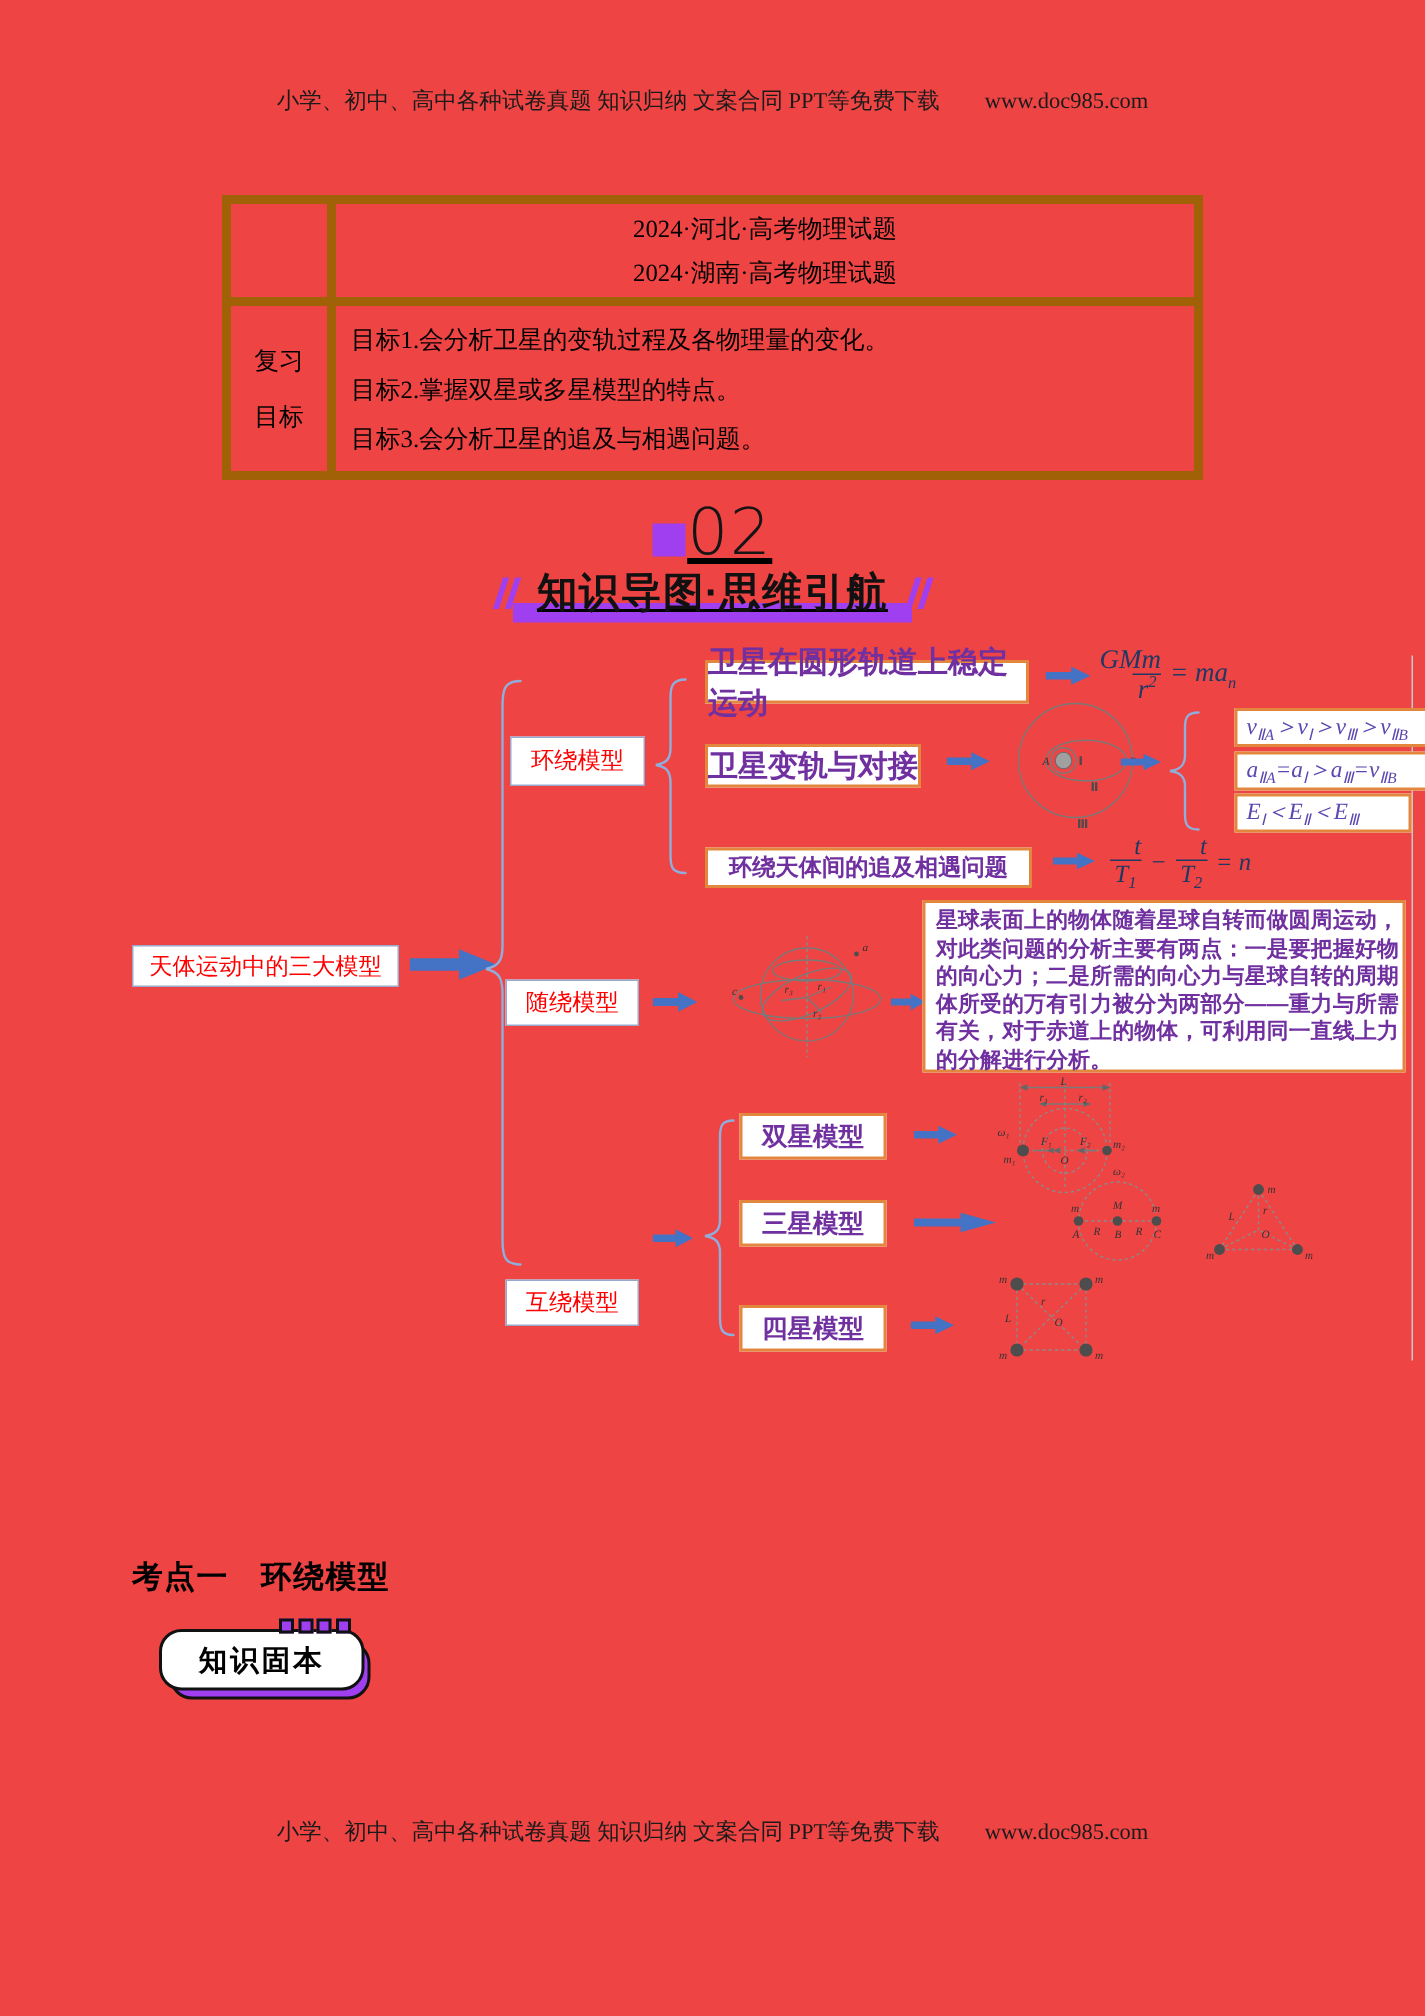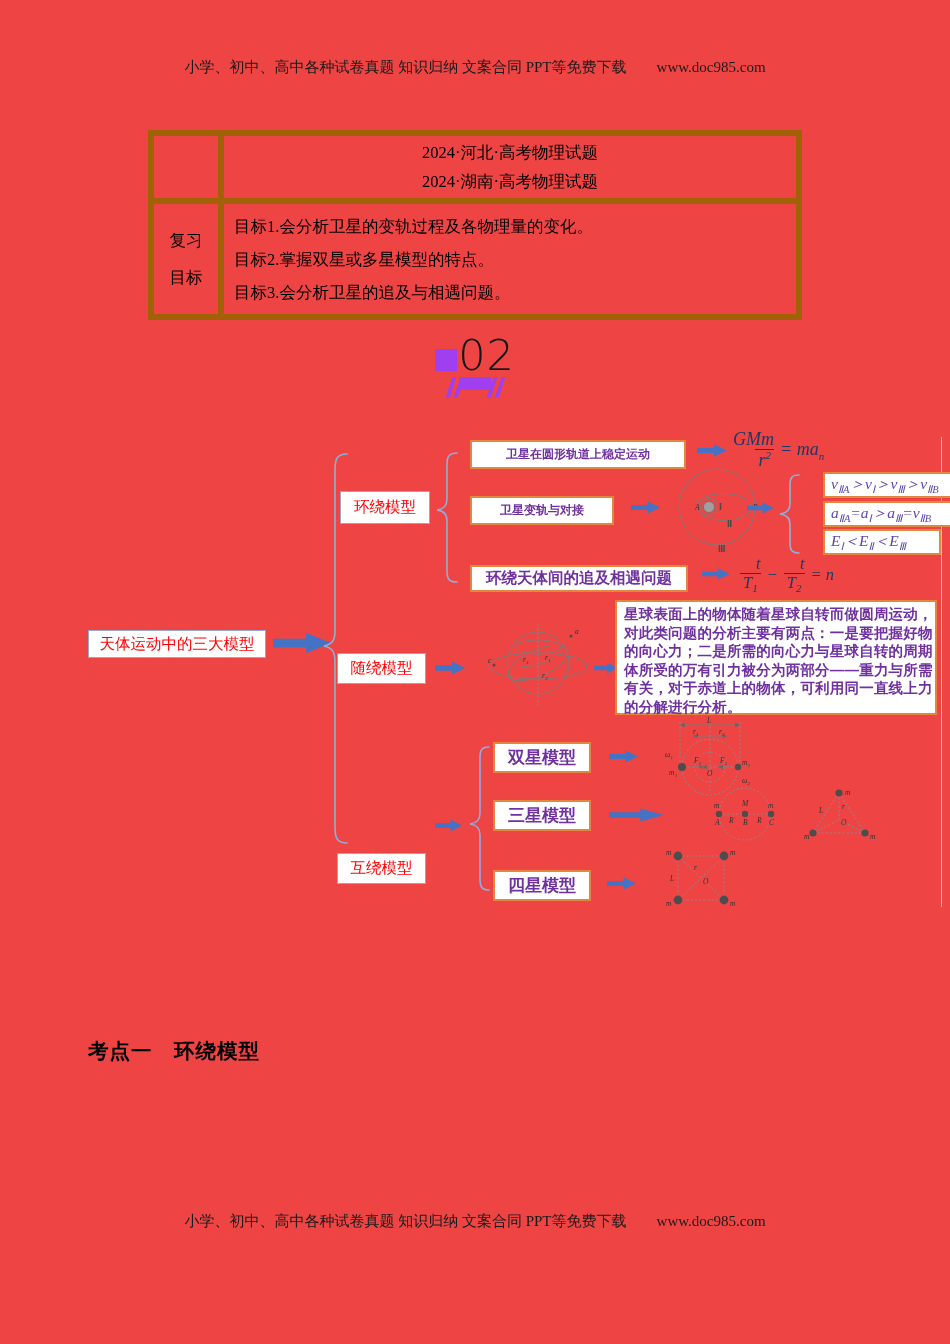--- a/index.html
+++ b/index.html
@@ -37,21 +37,21 @@
   .sec-title .t { position:relative; z-index:1; letter-spacing:1px; }
   .sec-title .hl { position:absolute; left:-12px; right:-12px; bottom:-2px; height:13px;
                    background:#A03FF0; z-index:0; }
 
   
   .mindmap { position:absolute; left:85px; top:425px; width:862px; height:494px;
              font-family:"Liberation Sans", sans-serif; }
   .nbox { position:absolute; border:1px solid #98A8CC; background:#fff; color:#FF0000;
           font-size:15.5px; display:flex; align-items:center; justify-content:center; box-sizing:border-box; }
   .obox { position:absolute; border:2px solid #E2873D; background:#fff; color:#7030A0; font-weight:bold;
-          font-size:12px; display:flex; align-items:center; justify-content:center; box-sizing:border-box; }
+          font-size:20px; display:flex; align-items:center; justify-content:center; box-sizing:border-box; }
   .fbox { position:absolute; border:2px solid #E2873D; background:#fff; color:#5D47B0;
           font-family:"Liberation Serif", serif; font-style:italic; font-size:15.5px;
           display:flex; align-items:center; padding-left:6px; box-sizing:border-box;margin-left:20px; }
   .fbox sub { font-size:10.5px; }
   .barrow { position:absolute; background:#4472C4;
             clip-path:polygon(0 31%,57% 31%,57% 4%,100% 50%,57% 96%,57% 69%,0 69%); }
   .brace { position:absolute; }
   .brace path { fill:none; stroke:#8FAEDC; stroke-width:1.6; stroke-linecap:round; }
 
   .formula { position:absolute; display:flex; align-items:center; gap:6px; color:#1F3864;
@@ -119,32 +119,33 @@
       </td>
       <td class="goals">
         <div>目标1.会分析卫星的变轨过程及各物理量的变化。</div>
         <div>目标2.掌握双星或多星模型的特点。</div>
         <div>目标3.会分析卫星的追及与相遇问题。</div>
       </td>
     </tr>
   </tbody>
     </table>
 
-  <div class="sec-head" style="top:335px;">
+  <div class="sec-head" style="top:335px;text-decoration:underline;">
     <div class="sec-num">
       <span class="num-square"></span>
       <span class="num-text">02</span>
     </div>
     <div class="sec-title-row">
       <span class="slash-pair">
           <span class="slash"></span>
           <span class="slash"></span>
         </span>
       <span class="sec-title">
         <span class="hl"></span>
+        <span class="t">知识导图·思维引航</span>
       </span>
       <span class="slash-pair">
           <span class="slash"></span>
           <span class="slash"></span>
         </span>
     </div>
   </div>
 
   <div class="mindmap">
     <div class="img-edge" style="left:856px; top:12px; width:1px; height:470px;"></div>
@@ -346,18 +347,28 @@
       <text x="67" y="61">m</text>
       <text x="7" y="36">L</text>
       <text x="31" y="25">r</text>
       <text x="40" y="39">O</text>
     </svg>
   </div>
 
 
   <div class="exam-title">考点一　环绕模型</div>
 
+  <div class="badge">
+    <div class="badge-back"></div>
+    <div class="badge-front">知识固本</div>
+    <div class="badge-squares">
+      <span class="badge-sq"></span>
+        <span class="badge-sq"></span>
+        <span class="badge-sq"></span>
+        <span class="badge-sq"></span>
+    </div>
+  </div>
 
   <div class="pg-bar" style="top:1212px;">
     <span>小学、初中、高中各种试卷真题 知识归纳 文案合同 PPT等免费下载</span><span class="url">www.doc985.com</span>
   </div>
 
 </div>
 
 </body></html>

